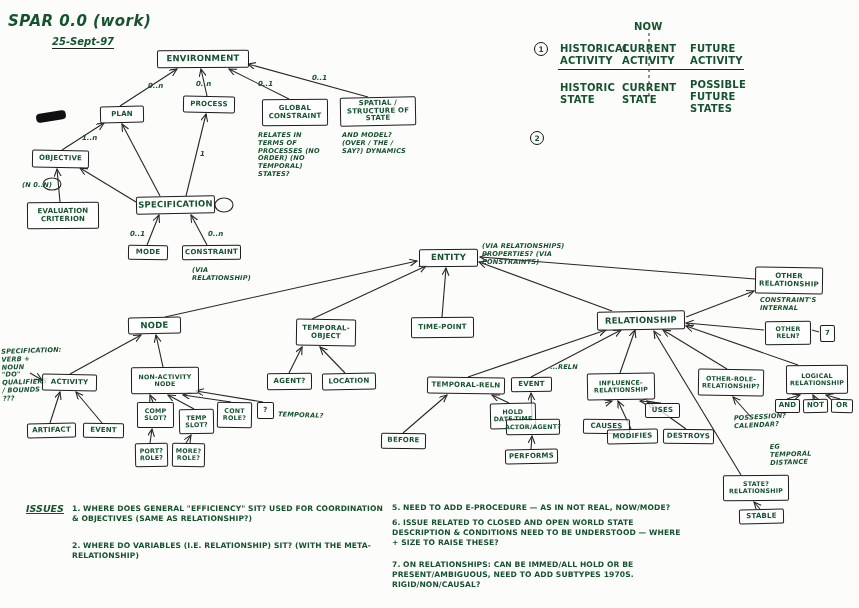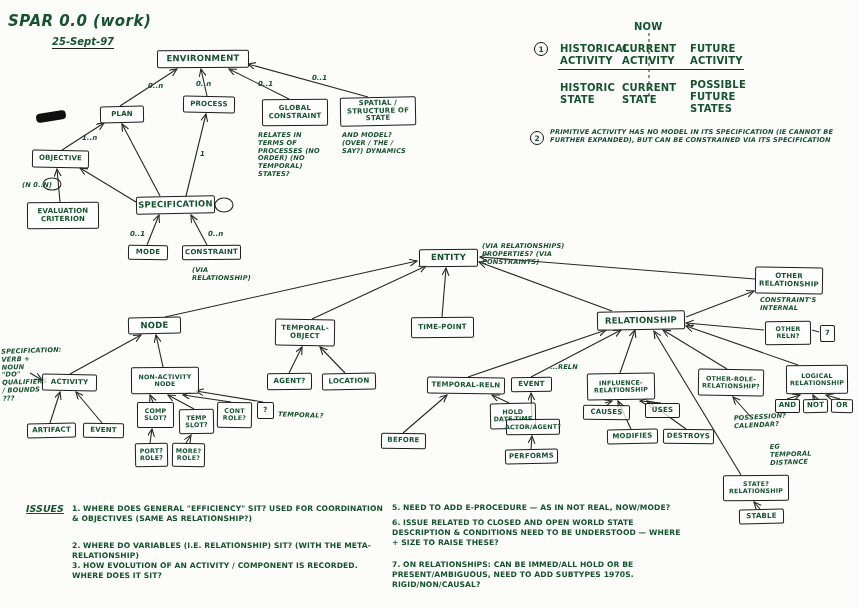--- a/index.html
+++ b/index.html
@@ -117,21 +117,20 @@
   <div class="tl" style="left:634px;top:21px">NOW</div>
   <div class="circle-marker" style="left:534px;top:42px">1</div>
   <div class="tl" style="left:560px;top:43px;width:54px">HISTORICAL ACTIVITY</div>
   <div class="tl" style="left:622px;top:43px;width:50px">CURRENT ACTIVITY</div>
   <div class="tl" style="left:690px;top:43px;width:50px">FUTURE ACTIVITY</div>
   <div class="hline" style="left:558px;top:69px;width:186px"></div>
   <div class="tl" style="left:560px;top:82px;width:54px">HISTORIC STATE</div>
   <div class="tl" style="left:622px;top:82px;width:50px">CURRENT STATE</div>
   <div class="tl" style="left:690px;top:79px;width:54px">POSSIBLE FUTURE STATES</div>
   <div class="circle-marker" style="left:530px;top:131px">2</div>
-  <div class="note" style="left:550px;top:129px;width:296px">PRIMITIVE ACTIVITY HAS NO MODEL IN ITS SPECIFICATION (IE CANNOT BE FURTHER EXPANDED), BUT CAN BE CONSTRAINED VIA ITS SPECIFICATION</div>
 
   <div class="box lg r3" style="left:157px;top:50px;width:92px;height:18px">ENVIRONMENT</div>
   <div class="box r1" style="left:100px;top:106px;width:44px;height:17px">PLAN</div>
   <div class="box r2" style="left:183px;top:96px;width:52px;height:17px">PROCESS</div>
   <div class="box r3" style="left:262px;top:99px;width:66px;height:27px">GLOBAL CONSTRAINT</div>
   <div class="box r1" style="left:340px;top:97px;width:76px;height:29px">SPATIAL / STRUCTURE OF STATE</div>
   <div class="box r2" style="left:32px;top:150px;width:57px;height:18px">OBJECTIVE</div>
   <div class="box r3" style="left:27px;top:202px;width:72px;height:27px">EVALUATION CRITERION</div>
   <div class="box lg r1" style="left:136px;top:196px;width:79px;height:18px">SPECIFICATION</div>
   <div class="box r2" style="left:128px;top:245px;width:40px;height:15px">MODE</div>
@@ -146,21 +145,21 @@
   <div class="card" style="left:130px;top:230px">0..1</div>
   <div class="card" style="left:208px;top:230px">0..n</div>
   <div class="note" style="left:258px;top:132px;width:70px">RELATES IN TERMS OF PROCESSES (NO ORDER) (NO TEMPORAL) STATES?</div>
   <div class="note" style="left:342px;top:132px;width:74px">AND MODEL? (OVER / THE / SAY?) DYNAMICS</div>
   <div class="note" style="left:22px;top:182px;width:60px">(N 0..N)</div>
   <div class="note" style="left:192px;top:267px;width:74px">(VIA RELATIONSHIP)</div>
 
   <div class="box lg r3" style="left:419px;top:249px;width:59px;height:18px">ENTITY</div>
   <div class="note" style="left:482px;top:243px;width:98px">(VIA RELATIONSHIPS) PROPERTIES? (VIA CONSTRAINTS)</div>
   <div class="box lg r1" style="left:128px;top:317px;width:53px;height:17px">NODE</div>
-  <div class="box r2" style="left:275px;top:319px;width:60px;height:27px">TEMPORAL- OBJECT</div>
+  <div class="box r2" style="left:296px;top:319px;width:60px;height:27px">TEMPORAL- OBJECT</div>
   <div class="box r3" style="left:411px;top:317px;width:63px;height:21px">TIME-POINT</div>
   <div class="box lg r1" style="left:597px;top:311px;width:88px;height:19px">RELATIONSHIP</div>
   <div class="box r2" style="left:755px;top:267px;width:68px;height:27px">OTHER RELATIONSHIP</div>
   <div class="note" style="left:760px;top:297px;width:64px">CONSTRAINT'S INTERNAL</div>
   <div class="box sm r3" style="left:765px;top:321px;width:46px;height:24px">OTHER RELN?</div>
   <div class="box r1" style="left:820px;top:325px;width:15px;height:17px">7</div>
 
   <div class="note" style="left:2px;top:348px;width:42px;transform:rotate(-2deg)">SPECIFICATION: VERB + NOUN "DO" QUALIFIERS / BOUNDS ???</div>
   <div class="box r2" style="left:42px;top:374px;width:55px;height:17px">ACTIVITY</div>
   <div class="box sm r3" style="left:131px;top:367px;width:68px;height:27px">NON-ACTIVITY NODE</div>
@@ -180,33 +179,32 @@
   <div class="box r2" style="left:427px;top:377px;width:78px;height:17px">TEMPORAL-RELN</div>
   <div class="box r3" style="left:511px;top:377px;width:41px;height:15px">EVENT</div>
   <div class="note" style="left:550px;top:364px;width:40px">...RELN</div>
   <div class="box sm r1" style="left:587px;top:373px;width:68px;height:27px">INFLUENCE- RELATIONSHIP</div>
   <div class="box sm r2" style="left:698px;top:369px;width:66px;height:27px">OTHER-ROLE- RELATIONSHIP?</div>
   <div class="box sm r3" style="left:786px;top:365px;width:62px;height:29px">LOGICAL RELATIONSHIP</div>
   <div class="box sm r1" style="left:490px;top:403px;width:46px;height:26px">HOLD DATE-TIME</div>
   <div class="box r2" style="left:381px;top:433px;width:45px;height:16px">BEFORE</div>
   <div class="box sm r3" style="left:506px;top:419px;width:54px;height:16px">ACTOR/AGENT?</div>
   <div class="box r1" style="left:505px;top:449px;width:53px;height:15px">PERFORMS</div>
-  <div class="box r2" style="left:583px;top:405px;width:47px;height:15px">CAUSES</div>
+  <div class="box r2" style="left:583px;top:419px;width:47px;height:15px">CAUSES</div>
   <div class="box r3" style="left:645px;top:403px;width:35px;height:15px">USES</div>
   <div class="box r1" style="left:607px;top:429px;width:51px;height:15px">MODIFIES</div>
   <div class="box r2" style="left:663px;top:429px;width:51px;height:15px">DESTROYS</div>
   <div class="note" style="left:734px;top:414px;width:48px;transform:rotate(-3deg)">POSSESSION? CALENDAR?</div>
   <div class="note" style="left:770px;top:443px;width:54px;transform:rotate(-2deg)">EG TEMPORAL DISTANCE</div>
   <div class="box r3" style="left:775px;top:399px;width:25px;height:14px">AND</div>
   <div class="box r1" style="left:803px;top:399px;width:25px;height:14px">NOT</div>
   <div class="box r2" style="left:831px;top:399px;width:22px;height:14px">OR</div>
   <div class="box sm r3" style="left:723px;top:475px;width:66px;height:26px">STATE? RELATIONSHIP</div>
   <div class="box r1" style="left:739px;top:509px;width:45px;height:15px">STABLE</div>
 
   <div class="iss-h" style="left:26px;top:503px">ISSUES</div>
   <div class="iss" style="left:72px;top:504px;width:312px">1.  WHERE DOES GENERAL "EFFICIENCY" SIT?  USED FOR COORDINATION &amp; OBJECTIVES (SAME AS RELATIONSHIP?)</div>
   <div class="iss" style="left:72px;top:541px;width:312px">2.  WHERE DO VARIABLES (I.E. RELATIONSHIP) SIT? (WITH THE META-RELATIONSHIP)</div>
-  <div class="iss" style="left:72px;top:561px;width:312px">3.  HOW EVOLUTION OF AN ACTIVITY / COMPONENT IS RECORDED.  WHERE DOES IT SIT?</div>
   <div class="iss" style="left:392px;top:503px;width:292px">5.  NEED TO ADD E-PROCEDURE — AS IN NOT REAL, NOW/MODE?</div>
   <div class="iss" style="left:392px;top:518px;width:292px">6.  ISSUE RELATED TO CLOSED AND OPEN WORLD STATE DESCRIPTION &amp; CONDITIONS NEED TO BE UNDERSTOOD — WHERE + SIZE TO RAISE THESE?</div>
   <div class="iss" style="left:392px;top:560px;width:300px">7.  ON RELATIONSHIPS: CAN BE IMMED/ALL HOLD OR BE PRESENT/AMBIGUOUS, NEED TO ADD SUBTYPES 1970S.  RIGID/NON/CAUSAL?</div>
 
 </div>
 
 </body></html>

